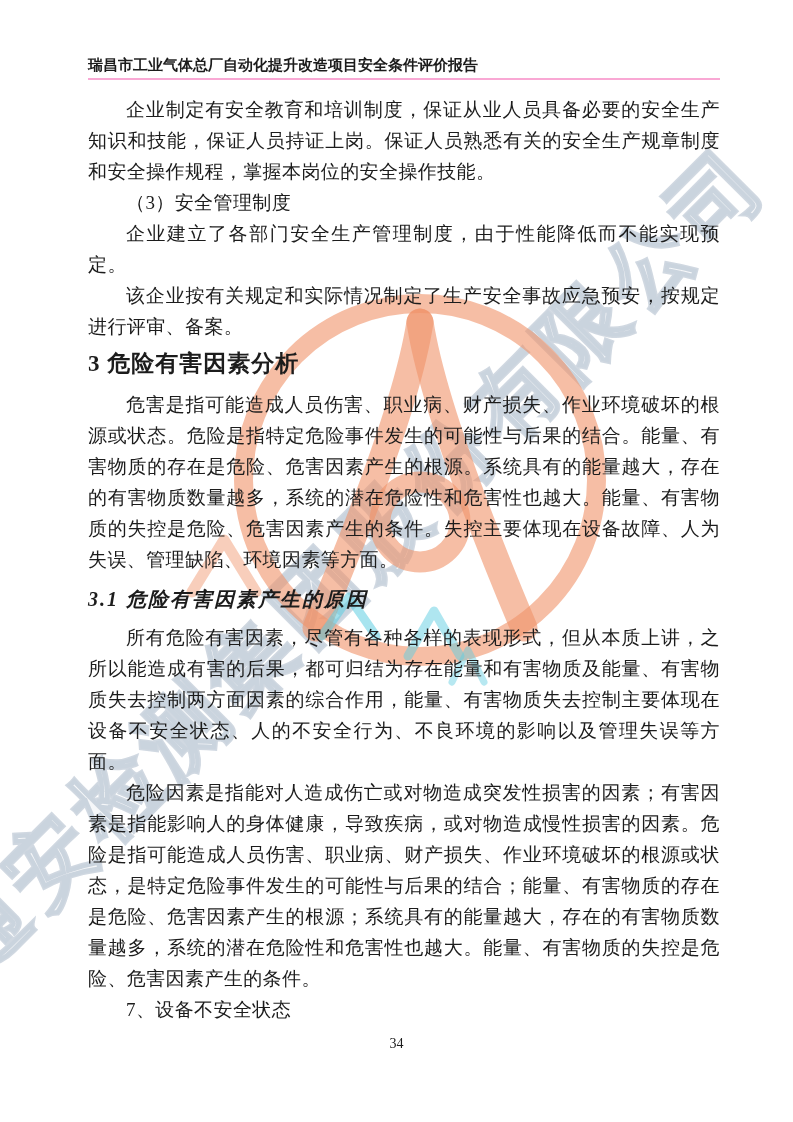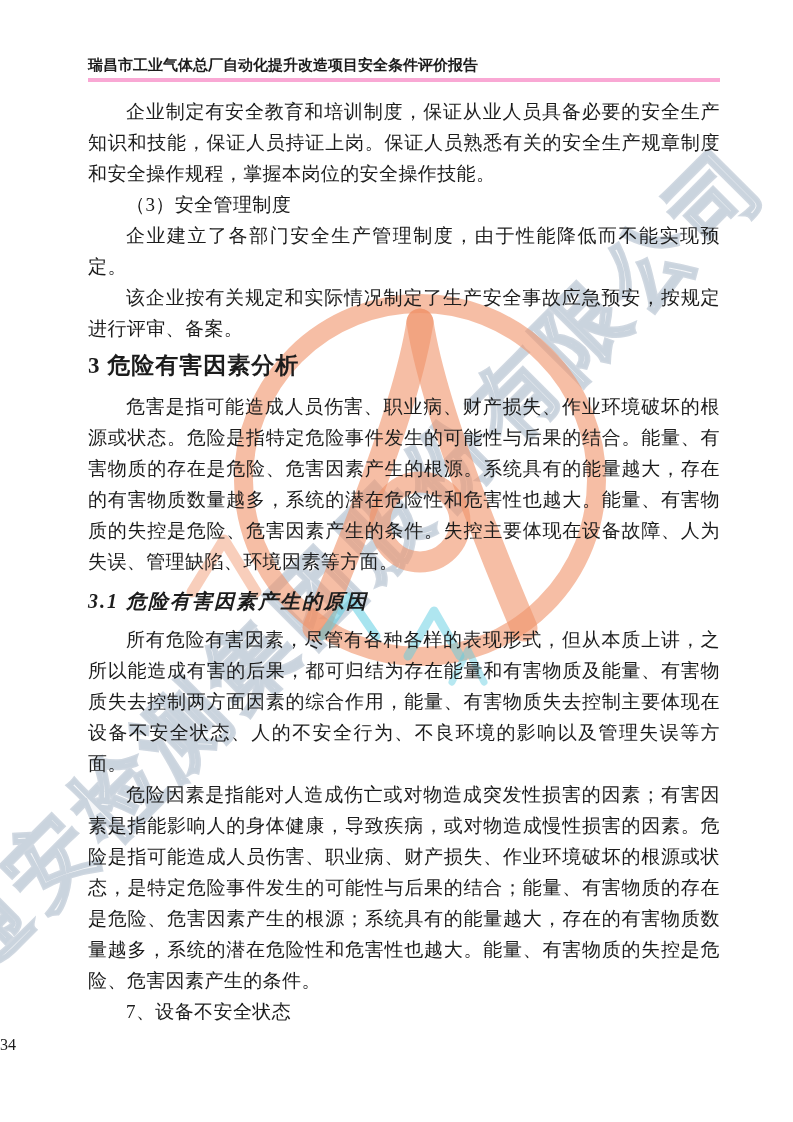--- a/index.html
+++ b/index.html
@@ -33,39 +33,39 @@
     font-size:86px;font-weight:bold;letter-spacing:8px;line-height:1;
     color:rgba(160,178,196,0.10);
     -webkit-text-stroke:3px rgba(150,168,188,0.45);
     white-space:nowrap;
   }
   
   .content{position:absolute;left:88px;right:73px;top:0;z-index:1;}
   .header{
     display:flex;justify-content:space-between;align-items:flex-end;
     margin-top:56px;padding-bottom:3px;
-    border-bottom:4px solid #f9a8d4;
+    border-bottom:2px solid #f9a8d4;
     font-size:15px;font-weight:bold;
   }
   .body-text{margin-top:14px;}
   .para{
     margin:0;font-size:19px;line-height:31px;
     text-align:justify;text-indent:2em;letter-spacing:0.4px;
   }
   .h1{
     font-size:23px;font-weight:bold;text-indent:0;
     margin:7px 0 10px 0;line-height:30px;letter-spacing:1px;
   }
   .h2{
     font-size:20px;font-weight:bold;font-style:italic;text-indent:0;
     margin:9px 0 8px 0;line-height:30px;letter-spacing:2px;
   }
   .footer{
     position:absolute;left:0;right:0;top:1036px;z-index:1;
-    text-align:left;font-size:16px;
+    text-align:center;font-size:14px;
   }
 </style>
 </head>
 <body>
 
 <div class="page">
 
   <div class="watermark">
 
     <div class="wm-diag">江西通安检测集团股份有限公司</div>

